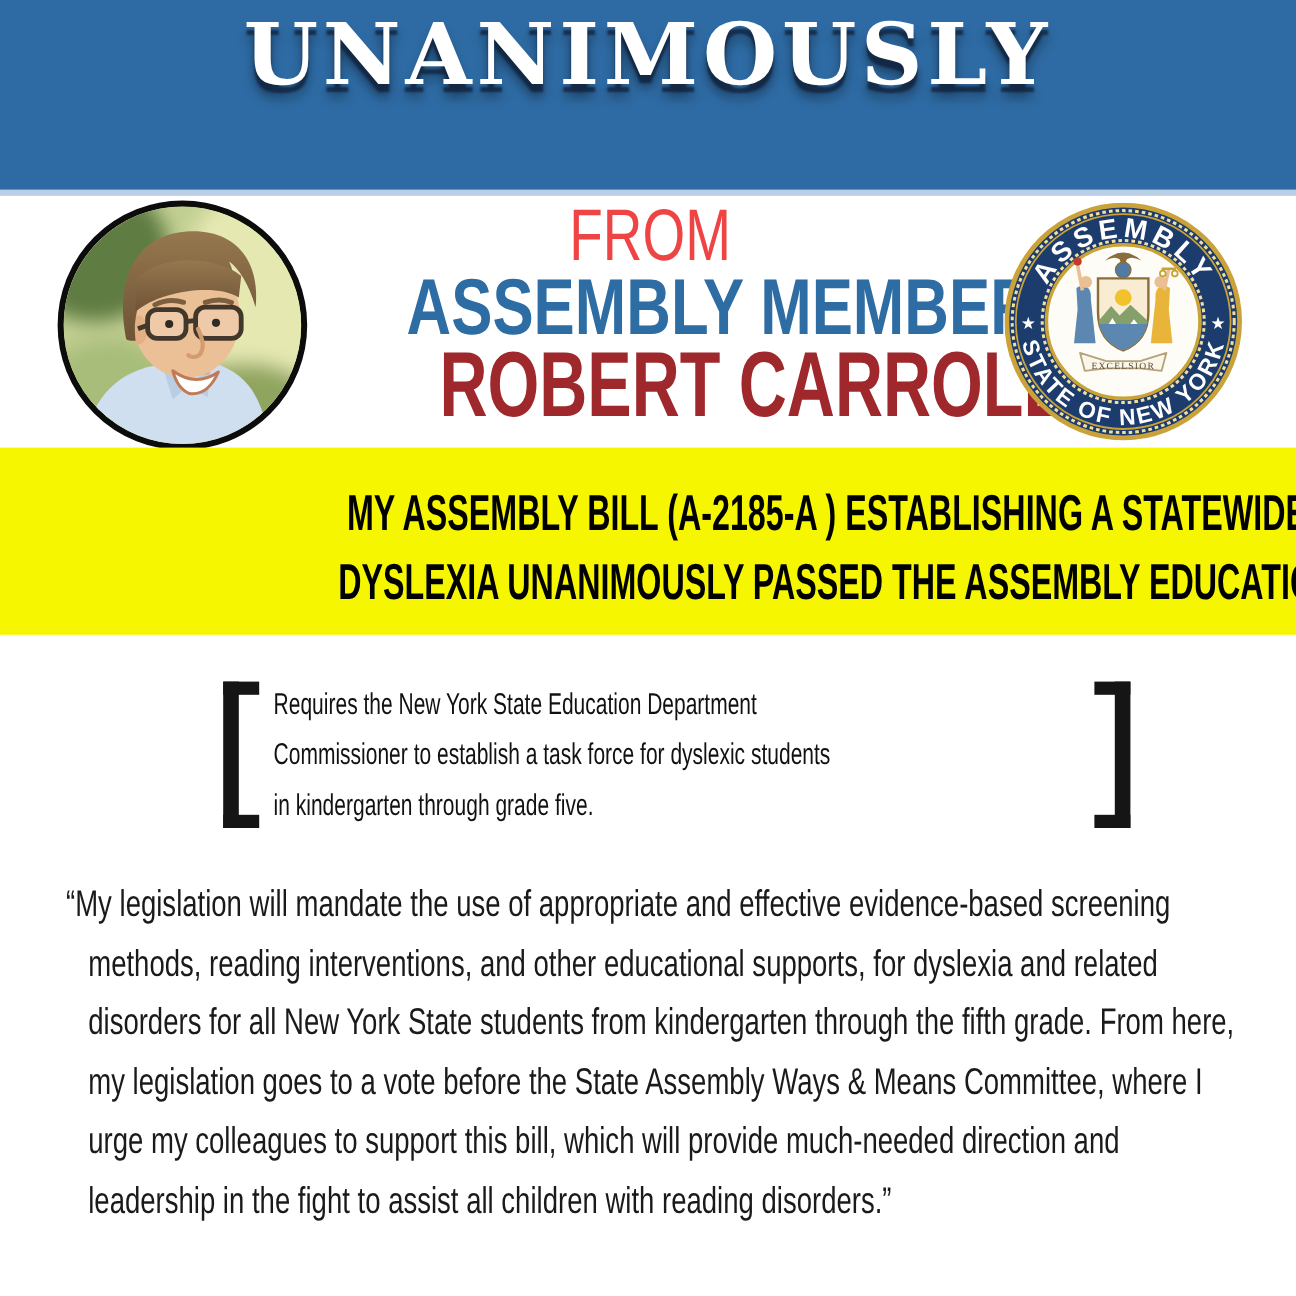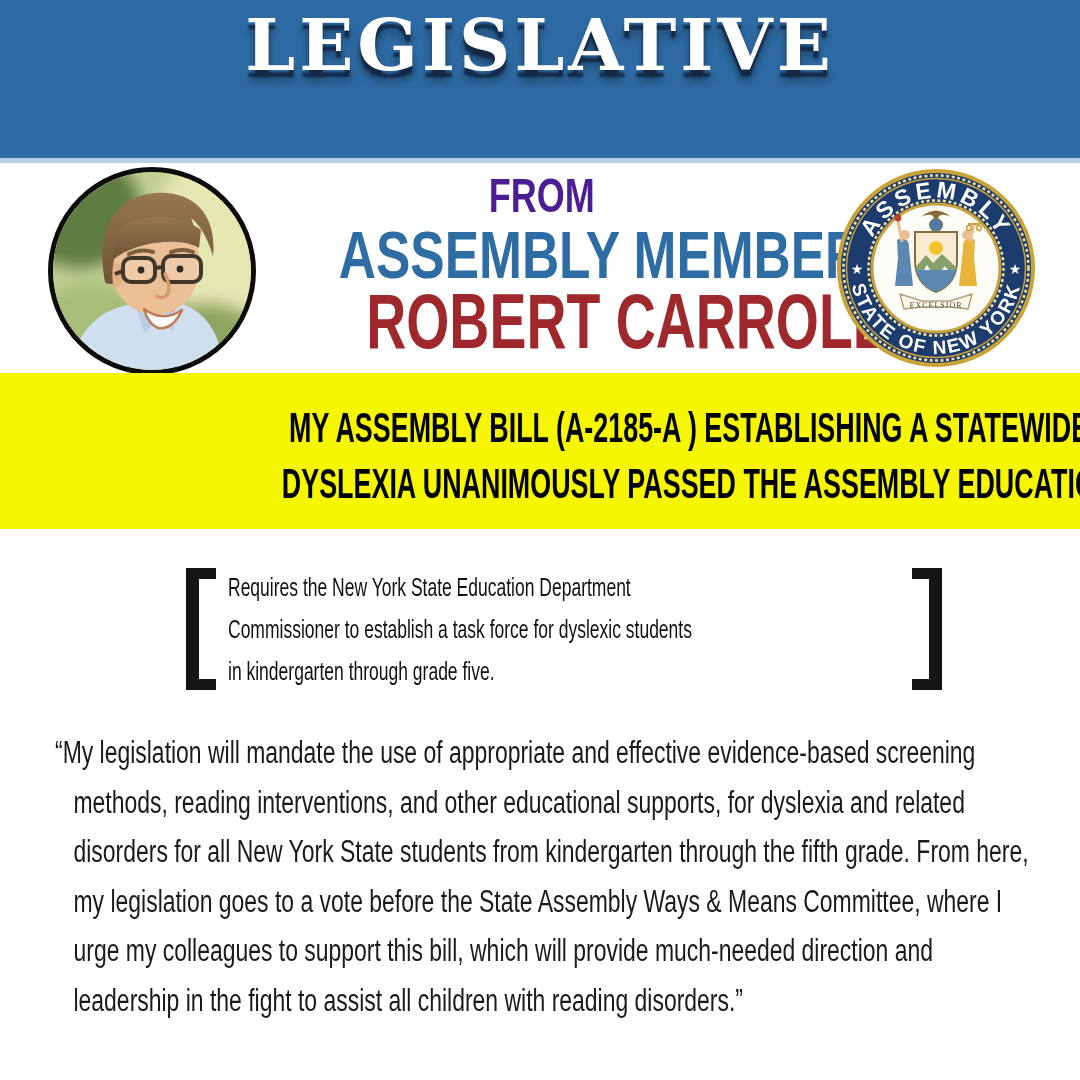--- a/index.html
+++ b/index.html
@@ -24,21 +24,21 @@
   
   .band-byline { position:absolute; top:163px; left:0; right:0; height:210px; background:#ffffff; }
   .photo {
     position:absolute; left:48px; top:4px; width:208px; height:208px;
     box-sizing:border-box; border:5px solid #0c0c0c; border-radius:50%;
     overflow:hidden; background:#c2cf92;
   }
   .photo svg { display:block; width:198px; height:198px; }
   .seal { position:absolute; right:45px; top:6px; width:198px; height:198px; }
   .byline-text { position:absolute; left:265px; right:262px; top:6px; text-align:center; }
-  .from  { font-size:48px; line-height:54px; font-weight:bold; color:#4c1d95; }
+  .from  { font-size:61px; line-height:54px; font-weight:normal; color:#ef4444; }
   .role  { font-size:66px; line-height:60px; font-weight:bold; color:#2e6da4; margin-top:2px; }
   .name  { font-size:77px; line-height:68px; font-weight:bold; color:#9e282c; margin-top:2px; }
   .sx72 { display:inline-block; transform:scaleX(0.72); transform-origin:center; white-space:nowrap; }
   .sx75 { display:inline-block; transform:scaleX(0.75); transform-origin:center; white-space:nowrap; }
   .sx78 { display:inline-block; transform:scaleX(0.78); transform-origin:center; white-space:nowrap; }
 
   
   .band-yellow {
     position:absolute; top:373px; left:0; right:0; height:156px;
     background:#f6f600; text-align:center; box-sizing:border-box; padding-top:31px;
@@ -72,21 +72,21 @@
     padding-left:25px; text-indent:-25px;
   }
 </style>
 </head>
 <body>
 
 <div class="canvas">
 
   <header class="band-blue">
     <div class="headline">
-      <div class="hl">LEGISLATIVE</div>
+      <div class="hl">UNANIMOUSLY</div>
     </div>
   </header>
 
   <section class="band-byline">
 
     <div class="photo">
       <svg viewBox="0 0 198 198">
         <defs>
           <clipPath id="pc">
               <circle cx="99" cy="99" r="99"></circle>

